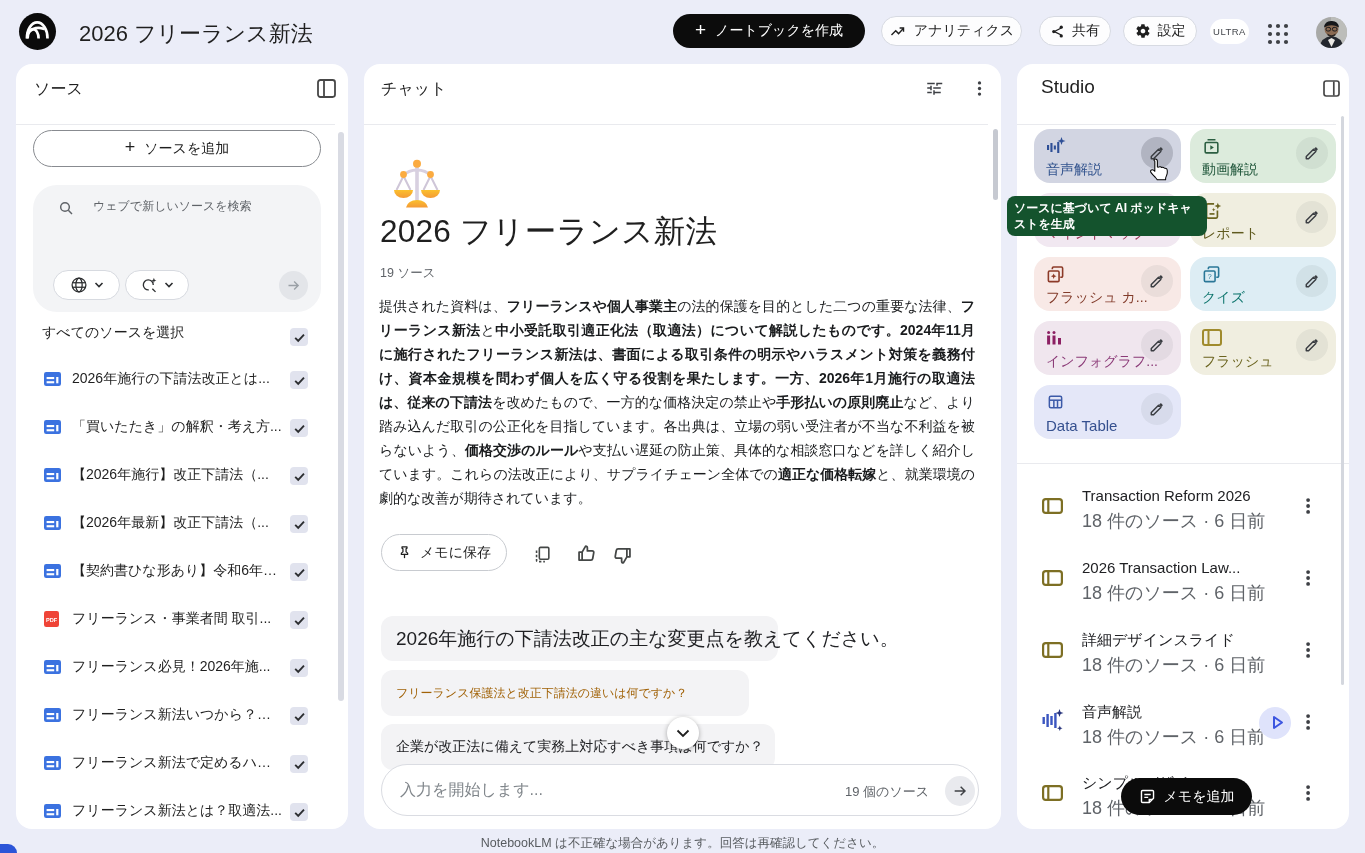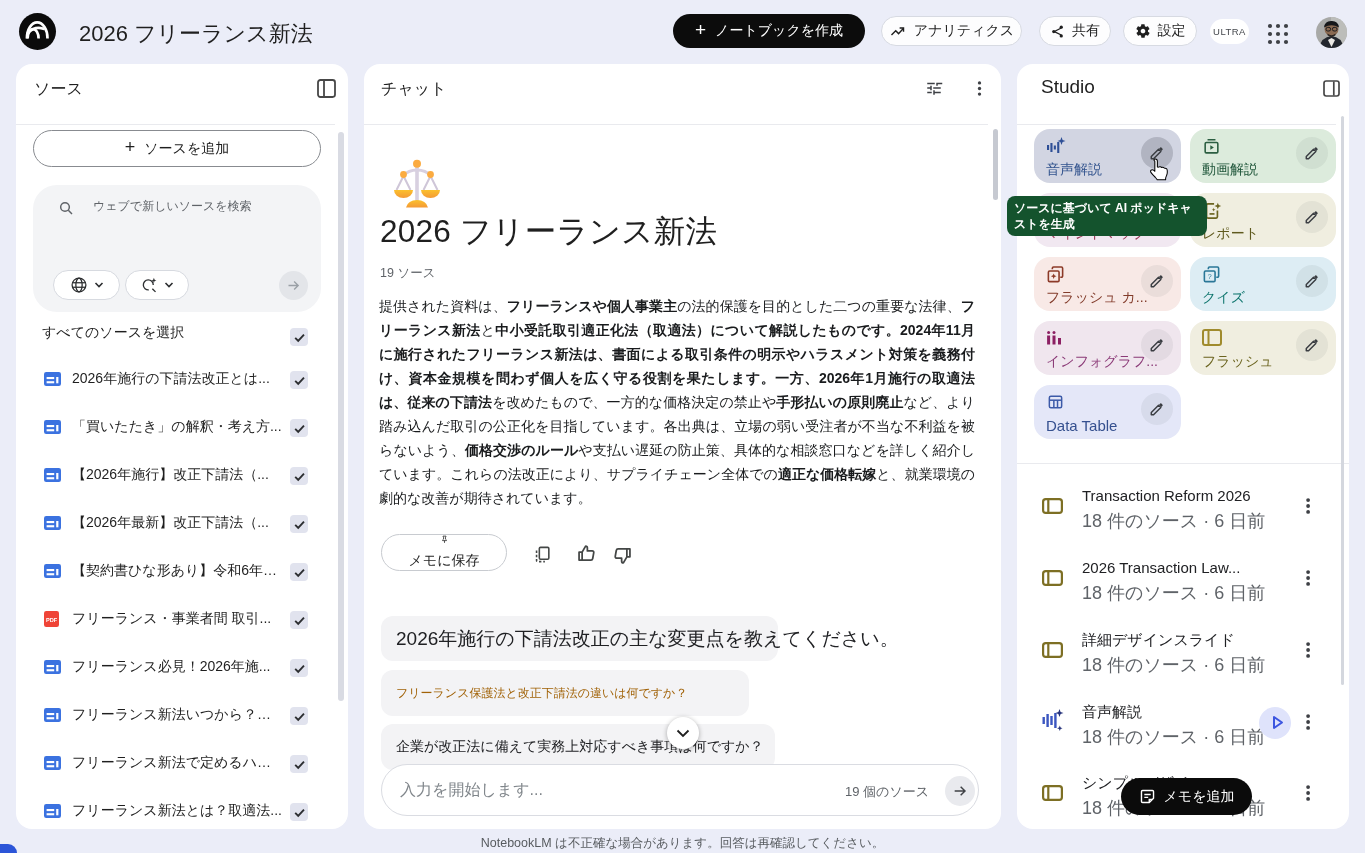--- a/index.html
+++ b/index.html
@@ -318,21 +318,21 @@
       <circle cx="10.5" cy="15.5" r="3.4" fill="#fbab40"></circle>
       <circle cx="37.5" cy="15.5" r="3.4" fill="#fbab40"></circle>
       <path d="M1 31 h19 a9.5 8 0 0 1-19 0Z" fill="url(#pan)"></path>
       <path d="M28 31 h19 a9.5 8 0 0 1-19 0Z" fill="url(#pan)"></path>
       <path d="M13 48.5 q2-7.5 11-7.5 q9 0 11 7.5 Z" fill="url(#pan)"></path>
     </svg>
     <div style="position:absolute;left:16px;top:99px;font-size:31.5px;color:#1f1f1f;letter-spacing:.2px;">2026 フリーランス新法</div>
     <div style="position:absolute;left:16px;top:153px;font-size:12.5px;color:#5f6368;">19 ソース</div>
     <div style="position:absolute;left:15px;top:182px;width:596px;font-size:14px;line-height:24px;color:#191b1d;text-align:justify;">提供された資料は、<b>フリーランスや個人事業主</b>の法的保護を目的とした二つの重要な法律、<b>フリーランス新法</b>と<b>中小受託取引適正化法（取適法）について解説したものです。2024年11月に施行されたフリーランス新法は、書面による取引条件の明示やハラスメント対策を義務付け、資本金規模を問わず個人を広く守る役割を果たします。一方、2026年1月施行の取適法は、従来の下請法</b>を改めたもので、一方的な価格決定の禁止や<b>手形払いの原則廃止</b>など、より踏み込んだ取引の公正化を目指しています。各出典は、立場の弱い受注者が不当な不利益を被らないよう、<b>価格交渉のルール</b>や支払い遅延の防止策、具体的な相談窓口などを詳しく紹介しています。これらの法改正により、サプライチェーン全体での<b>適正な価格転嫁</b>と、就業環境の劇的な改善が期待されています。</div>
 
-    <div style="position:absolute;left:17px;top:422px;width:126px;height:37px;border-radius:19px;border:1px solid #c8cbd0;background:#fff;display:flex;align-items:center;justify-content:center;gap:8px;font-size:14px;color:#1f1f1f;flex-direction:column;">
+    <div style="position:absolute;left:17px;top:422px;width:126px;height:37px;border-radius:19px;border:1px solid #c8cbd0;background:#fff;display:flex;align-items:center;justify-content:center;gap:8px;font-size:14px;color:#1f1f1f;">
       <svg width="15" height="15" viewBox="0 0 24 24" fill="none" stroke="#1f1f1f" stroke-width="2">
           <path d="M8 3h8v2l-1.5 1v5L17 13v2H7v-2l2.5-2V6L8 5z" stroke-linejoin="round"></path>
           <line x1="12" y1="15" x2="12" y2="21"></line>
         </svg>
       <span>メモに保存</span>
     </div>
     <svg style="position:absolute;left:169px;top:433px;" width="19" height="19" viewBox="0 0 24 24" fill="none" stroke="#444746" stroke-width="2">
         <rect x="8" y="3" width="12" height="15" rx="1.5"></rect>
         <path d="M4.5 7v12.5a1.5 1.5 0 0 0 1.5 1.5H15" stroke-dasharray="3 2.4"></path>
       </svg>

